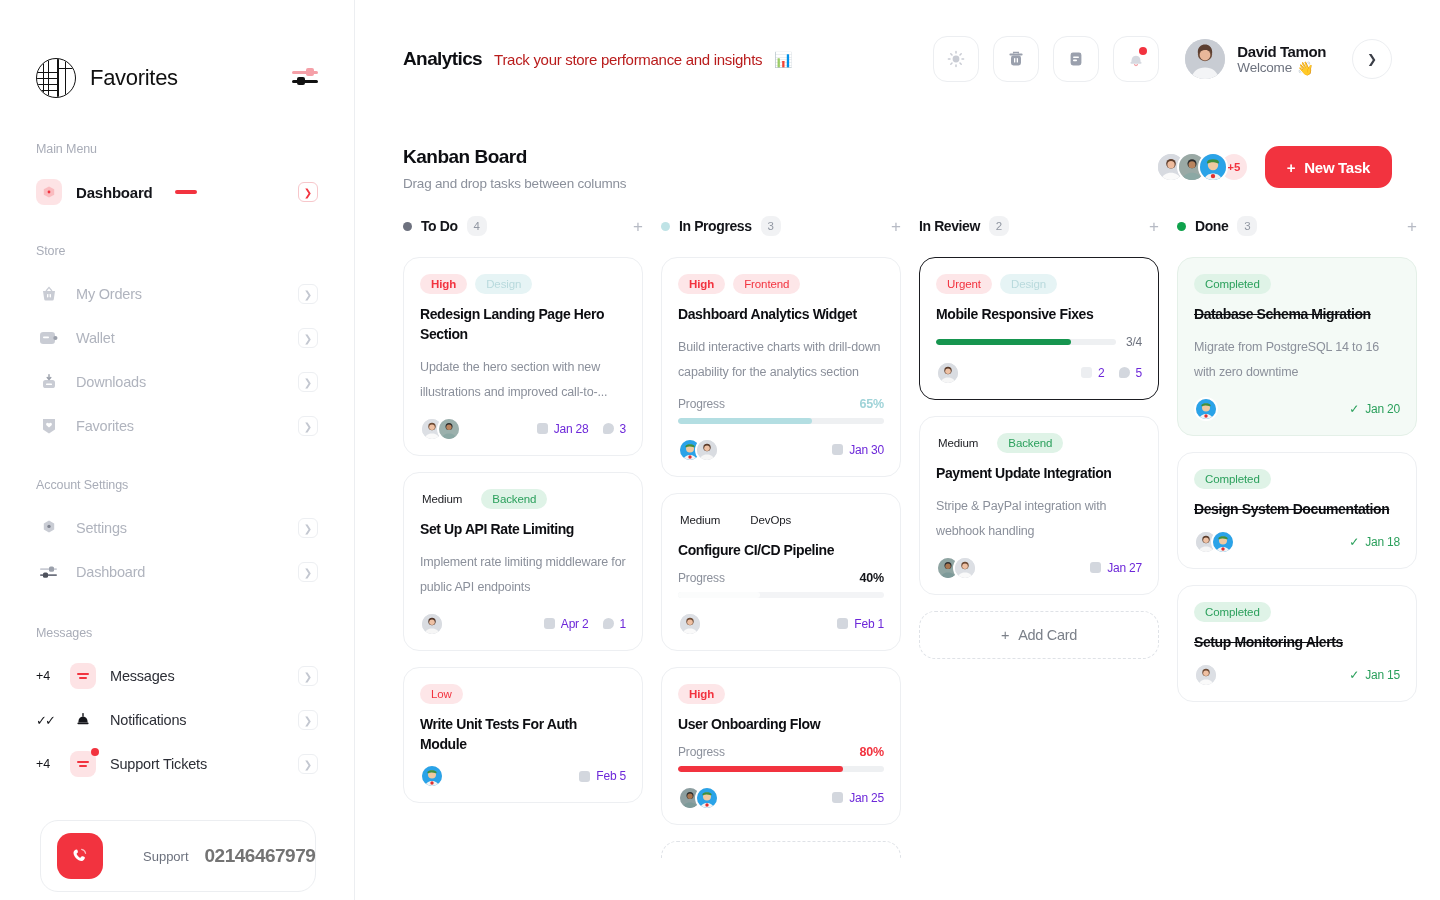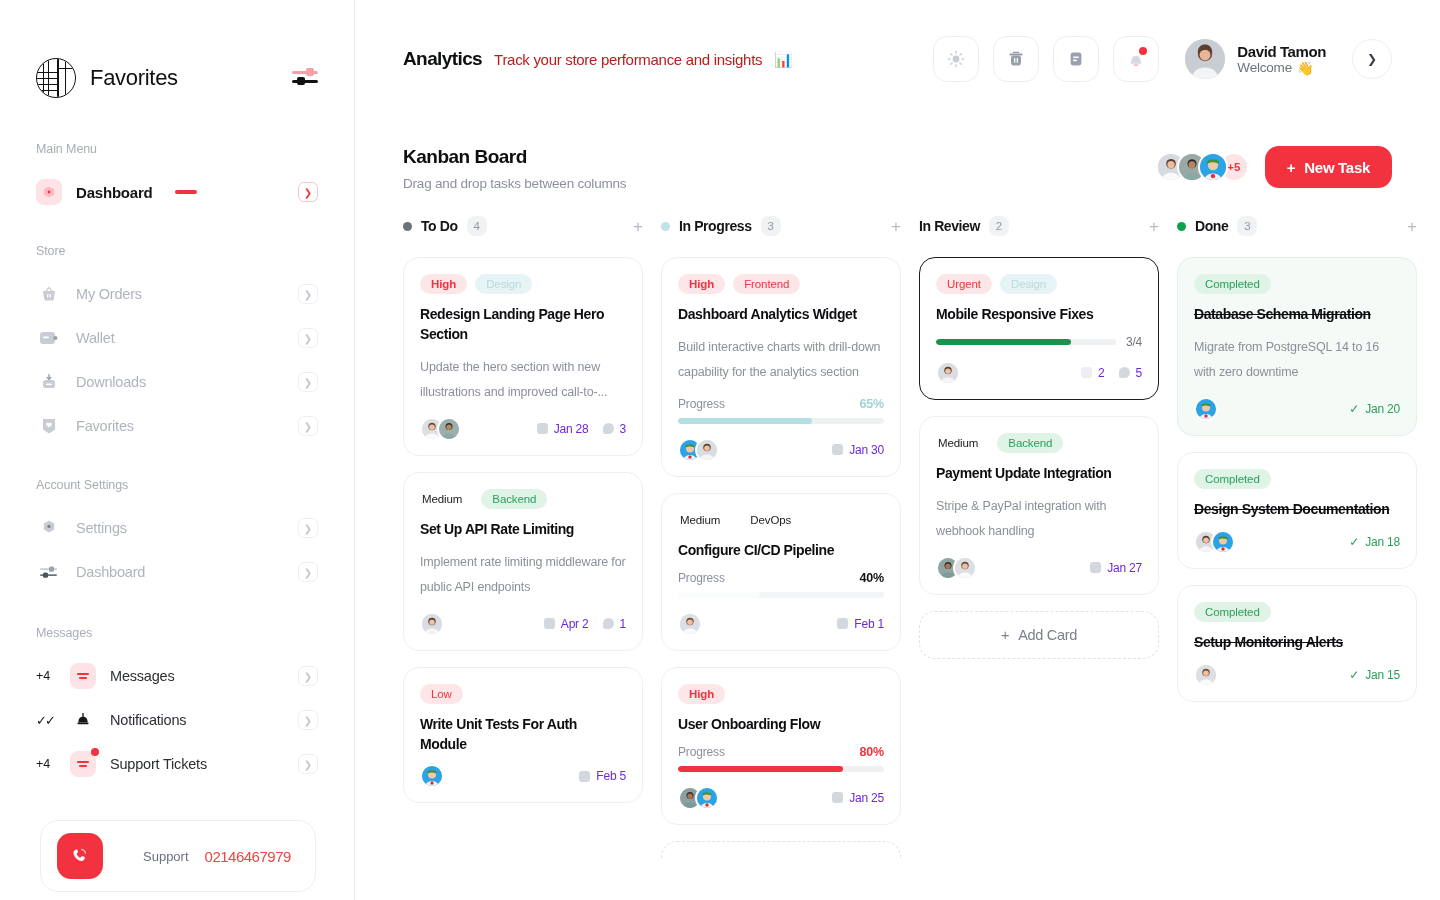--- a/index.html
+++ b/index.html
@@ -90,21 +90,21 @@
     position: absolute; left: 40px; bottom: 8px; width: 276px; height: 72px;
     border: 1px solid #eceef1; border-radius: 18px;
     display: flex; align-items: center; gap: 16px; padding: 0 16px;
     background: #fff;
   }
   .support-ico {
     width: 46px; height: 46px; border-radius: 14px; background: #f2333f;
     display:flex; align-items:center; justify-content:center; flex:0 0 46px;
   }
   .support-txt { font-size: 13px; color: #6c717d; margin-left: 24px; }
-  .support-num { font-size: 15px; font-weight: 400; letter-spacing: -0.5px; color: #ef4444; }
+  .support-num { font-size: 19px; font-weight: 700; letter-spacing: -0.5px; color: #737373; }
 
   
   .main { flex: 1; height: 858px; overflow: hidden; background: #fff; }
   .topbar {
     height: 118px; display: flex; align-items: center;
     padding: 0 48px 0 48px;
   }
   .title-wrap { display: flex; align-items: baseline; gap: 12px; }
   .page-title { font-size: 19px; font-weight: 800; letter-spacing: -0.6px; color: #0d0e12; }
   .page-sub { font-size: 15px; color: #b91c1c; letter-spacing: -0.3px; }

